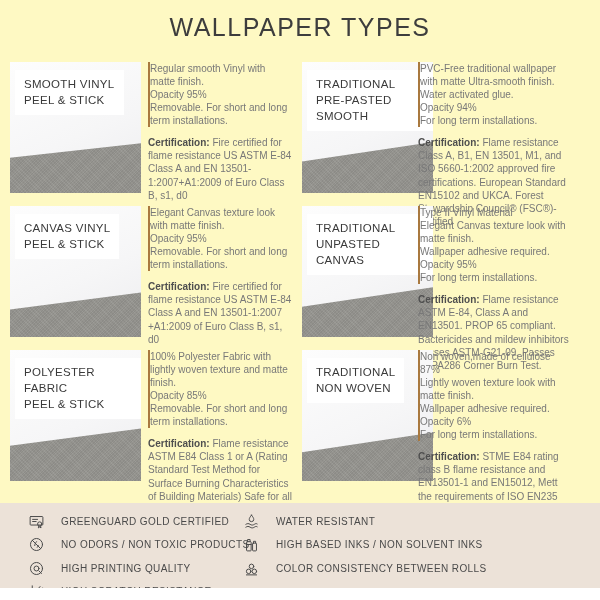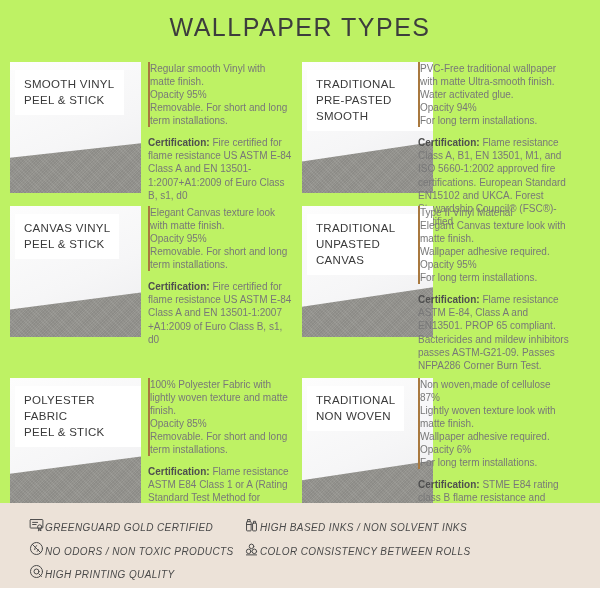--- a/index.html
+++ b/index.html
@@ -1,17 +1,17 @@
 <!DOCTYPE html>
 <html><head>
 <meta charset="utf-8">
 <style>
   html,body { margin:0; padding:0; background:#fff; }
   .page {
-    position:relative; width:600px; height:588px; background:#bef264;
+    position:relative; width:600px; height:588px; background:#fef9c3;
     font-family:"Liberation Sans", sans-serif; overflow:hidden;
   }
   .title {
     position:absolute; top:13px; left:0; right:0; text-align:center;
     font-size:25px; letter-spacing:1.5px; color:#3d3d3d; font-weight:500;
   }
   
   .photo {
     position:absolute; width:131px; height:131px;
     background:linear-gradient(155deg,#fdfdfd 0%,#f6f6f7 55%,#ededef 100%);
@@ -29,38 +29,38 @@
   .s5 .floor { clip-path:polygon(0 73%,100% 60%,100% 100%,0 100%); }
   .s6 .floor { clip-path:polygon(0 78%,100% 63%,100% 100%,0 100%); }
   .photo-label {
     position:absolute; top:8px; left:5px; display:inline-block;
     background:rgba(255,255,255,.97); padding:6px 9px 7px 9px;
     font-size:11.5px; font-weight:500; line-height:1.4; letter-spacing:.3px;
     color:#3a3a3a; white-space:pre-line; max-width:118px;
   }
   
   .c0.photo { left:10px; } .c1.photo { left:302px; }
-  .r0 { top:62px; } .r1 { top:206px; } .r2 { top:350px;margin-top:28px; }
+  .r0 { top:62px; } .r1 { top:206px; } .r2 { top:350px; }
   .textcol { position:absolute; }
   .textcol.c0 { left:148px; width:144px; }
   .textcol.c1 { left:418px; width:155px; }
   .desc {
     border-left:2px solid #a9793f; margin:0 0 9px 0;
     font-size:10px; line-height:1.3; color:#787878; white-space:pre-line;
   }
   .cert { margin:0; font-size:10px; line-height:1.32; color:#787878; }
   .cert .cert-label { font-weight:bold; color:#4f4f4f; }
   
   .footer {
     position:absolute; left:0; top:503px; width:600px; height:94px;
     background:#ece2d8;
   }
   .feat-col { position:absolute; top:7px; display:flex; flex-direction:column; }
   .feat-col.left { left:28px; } .feat-col.mid { left:243px; }
-  .feat { display:flex; align-items:flex-end; gap:0; height:23.3px;font-style:italic; }
+  .feat { display:flex; align-items:center; gap:16px; height:23.3px; }
   .feat svg { width:17px; height:17px; flex:0 0 17px; stroke:#4a4a4a; fill:none; stroke-width:1.4; stroke-linecap:round; stroke-linejoin:round; }
   .feat span { font-size:10px; color:#4a4a4a; letter-spacing:.4px; white-space:nowrap; }
 </style>
 </head>
 <body>
 
 <div class="page">
 
   <div class="title">WALLPAPER TYPES</div>
 
@@ -174,20 +174,27 @@
             <path d="M6 4v16"></path>
             <path d="M17 5l-6 7 6 7M20 7l-4.5 5 4.5 5"></path>
           </svg>
         <span>HIGH SCRATCH RESISTANCE</span>
       </div>
     </div>
 
     <div class="feat-col mid">
       <div class="feat">
         <svg viewBox="0 0 24 24">
+            <path d="M12 3c2 2.6 3.2 4.3 3.2 6a3.2 3.2 0 0 1-6.4 0c0-1.7 1.2-3.4 3.2-6z"></path>
+            <path d="M4 16c2-1.4 4-1.4 6 0s4 1.4 6 0 3-1.2 4-.6M4 20c2-1.4 4-1.4 6 0s4 1.4 6 0 3-1.2 4-.6"></path>
+          </svg>
+        <span>WATER RESISTANT</span>
+      </div>
+      <div class="feat">
+        <svg viewBox="0 0 24 24">
             <rect x="5" y="8" width="6.5" height="13" rx="1"></rect>
             <path d="M6.5 8V5h3.5v3M5 12h6.5"></path>
             <rect x="13.5" y="10" width="5.5" height="11" rx="1"></rect>
             <path d="M14.8 10V7.5h3V10"></path>
           </svg>
         <span>HIGH BASED INKS / NON SOLVENT INKS</span>
       </div>
       <div class="feat">
         <svg viewBox="0 0 24 24">
             <circle cx="8" cy="16" r="3.2"></circle>

